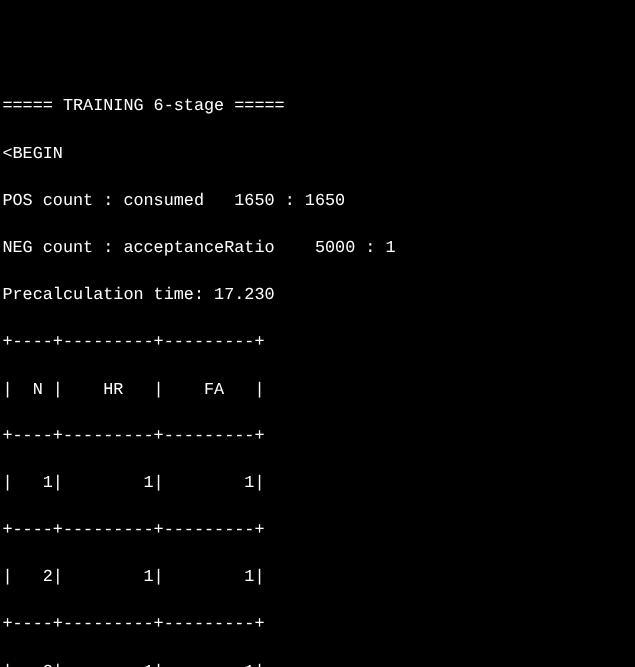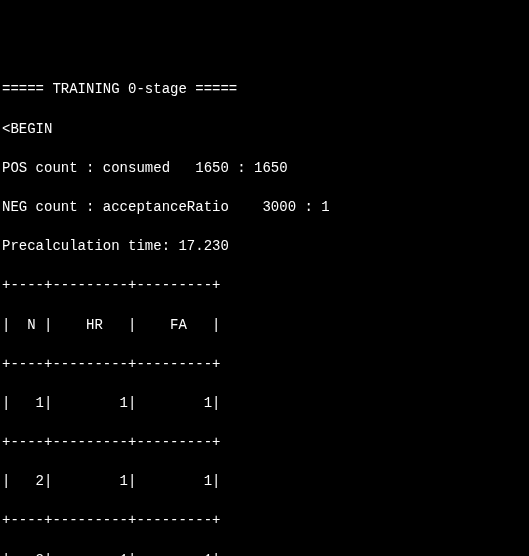--- a/index.html
+++ b/index.html
@@ -15,24 +15,24 @@
     overflow: hidden;
     white-space: pre;
   }
   .line { display: block; }
 </style>
 </head>
 <body>
 
 
 
-<span class="line title-line">===== TRAINING 0-stage =====</span>
+<span class="line title-line">===== TRAINING 6-stage =====</span>
 <span class="line">&lt;BEGIN</span>
 <span class="line">POS count : consumed   1650 : 1650</span>
-<span class="line">NEG count : acceptanceRatio    3000 : 1</span>
+<span class="line">NEG count : acceptanceRatio    5000 : 1</span>
 <span class="line">Precalculation time: 17.230</span>
 <span class="line">+----+---------+---------+</span>
 <span class="line">|  N |    HR   |    FA   |</span>
 <span class="line">+----+---------+---------+</span>
 <span class="line">|   1|        1|        1|</span>
 <span class="line">+----+---------+---------+</span>
 <span class="line">|   2|        1|        1|</span>
 <span class="line">+----+---------+---------+</span>
 <span class="line">|   3|        1|        1|</span>
 

